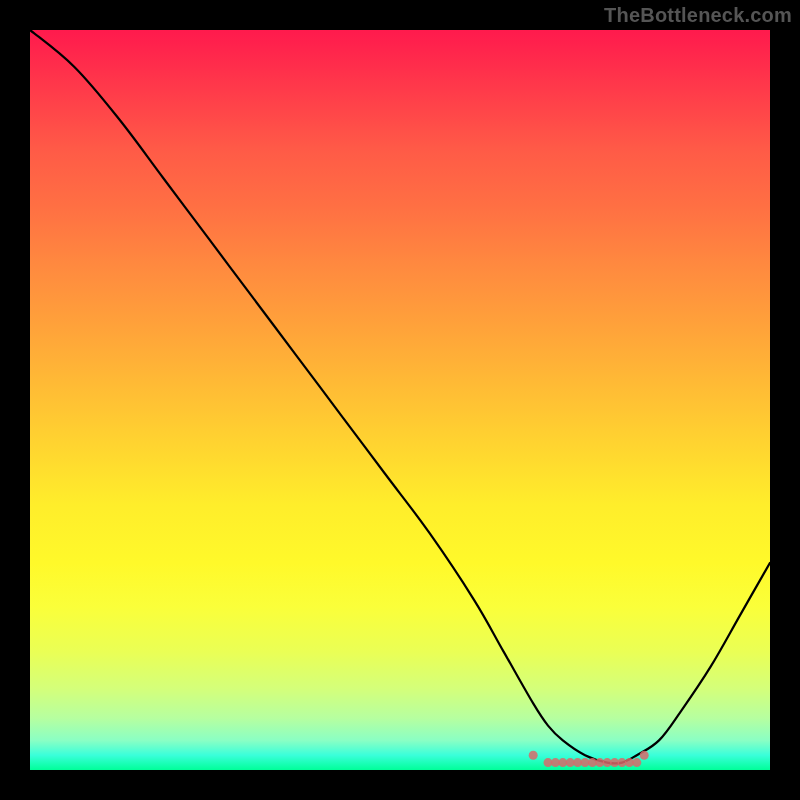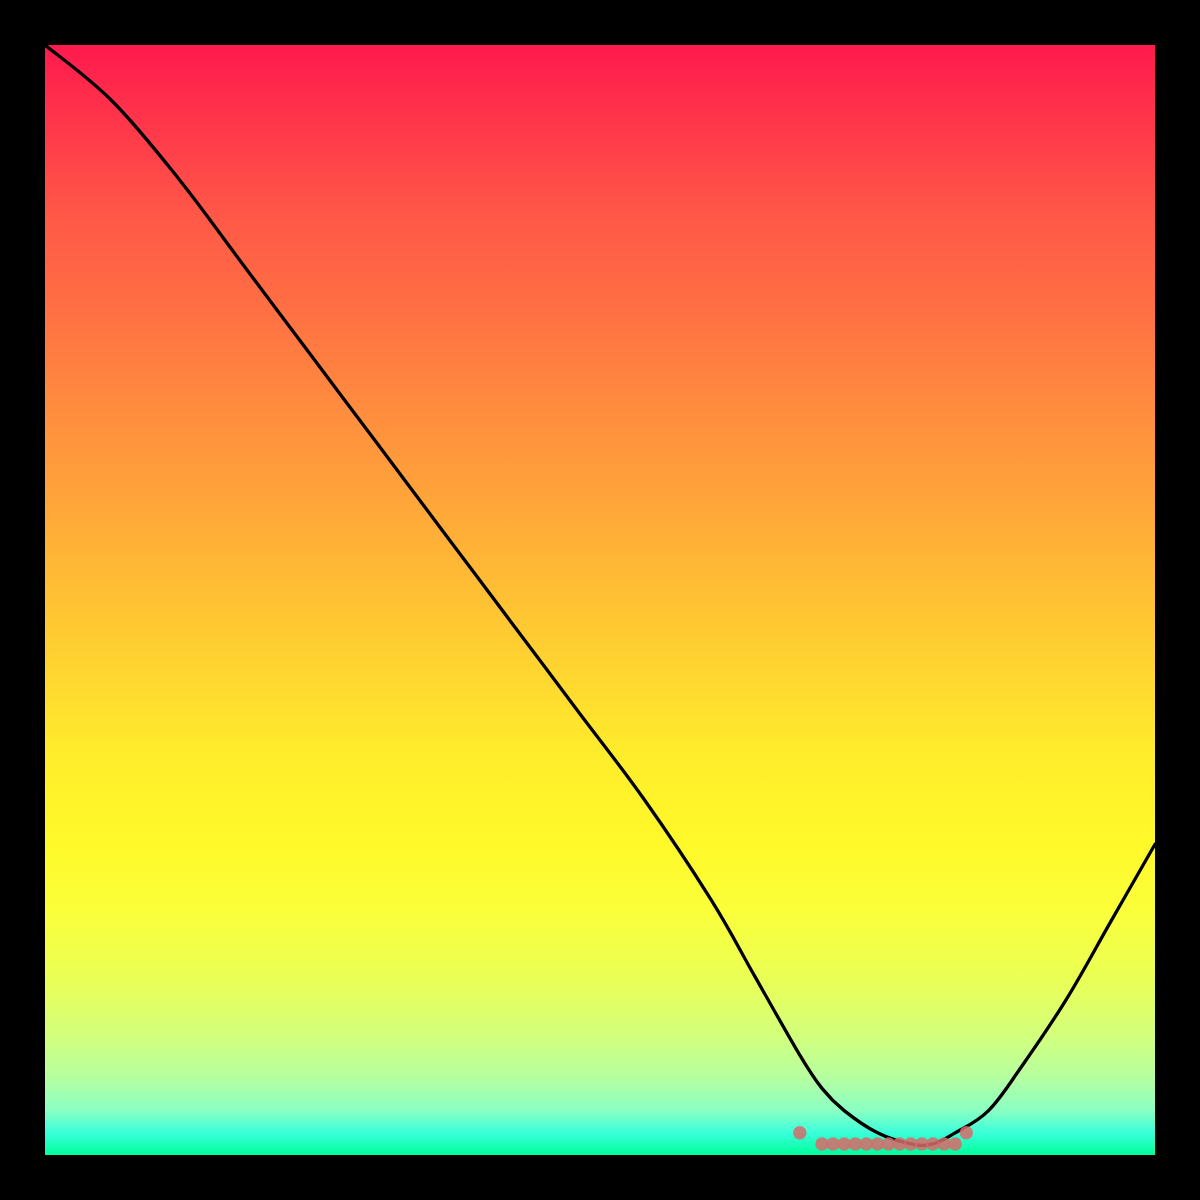--- a/index.html
+++ b/index.html
@@ -58,20 +58,21 @@
     left: 0;
     top: 0;
     width: 740px;
     height: 740px;
   }
 </style>
 </head>
 <body>
 
 <div class="container">
+  <div class="watermark">TheBottleneck.com</div>
   <div class="plot-area">
     <svg class="curve" viewBox="0 0 740 740">
       <g>
         <path id="curve-path" fill="none" stroke="#000000" stroke-width="2.2" stroke-linecap="round" stroke-linejoin="round" d="M 0.00 0.00 C 7.99 6.66, 28.42 21.02, 44.40 37.00 C 60.38 52.98, 72.82 68.82, 88.80 88.80 C 104.78 108.78, 117.22 126.69, 133.20 148.00 C 149.18 169.31, 161.62 185.89, 177.60 207.20 C 193.58 228.51, 206.02 245.09, 222.00 266.40 C 237.98 287.71, 250.42 304.29, 266.40 325.60 C 282.38 346.91, 294.82 363.49, 310.80 384.80 C 326.78 406.11, 339.22 422.69, 355.20 444.00 C 371.18 465.31, 383.62 480.56, 399.60 503.20 C 415.58 525.84, 430.68 548.49, 444.00 569.80 C 457.32 591.11, 462.94 602.95, 473.60 621.60 C 484.26 640.25, 495.21 660.08, 503.20 673.40 C 511.19 686.72, 512.67 688.94, 518.00 695.60 C 523.33 702.26, 526.14 705.07, 532.80 710.40 C 539.46 715.73, 547.01 721.20, 555.00 725.20 C 562.99 729.20, 570.54 731.27, 577.20 732.60 C 583.86 733.93, 586.67 733.93, 592.00 732.60 C 597.33 731.27, 600.14 729.20, 606.80 725.20 C 613.46 721.20, 621.01 718.39, 629.00 710.40 C 636.99 702.41, 641.88 694.12, 651.20 680.80 C 660.52 667.48, 670.14 653.72, 680.80 636.40 C 691.46 619.08, 699.74 603.25, 710.40 584.60 C 721.06 565.95, 734.67 542.12, 740.00 532.80"></path>
       </g>
       <g id="markers-group">
           <circle cx="503.20" cy="725.20" r="4.5" fill="#d86a6a" fill-opacity="0.85"></circle>
           <circle cx="518.00" cy="732.60" r="4.5" fill="#d86a6a" fill-opacity="0.85"></circle>
           <circle cx="525.40" cy="732.60" r="4.5" fill="#d86a6a" fill-opacity="0.85"></circle>
           <circle cx="532.80" cy="732.60" r="4.5" fill="#d86a6a" fill-opacity="0.85"></circle>

